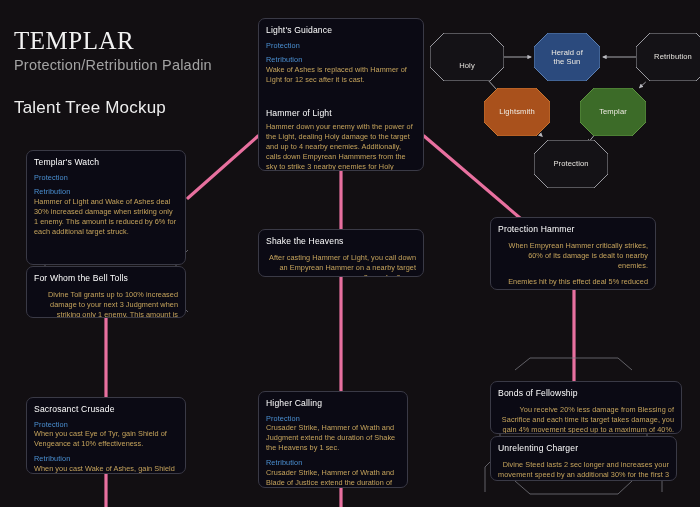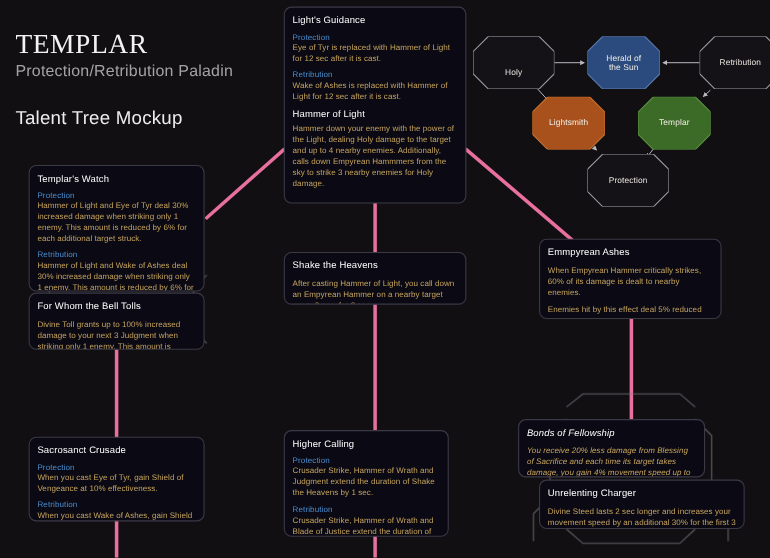--- a/index.html
+++ b/index.html
@@ -55,21 +55,21 @@
   .sect-label {
     font-size: 7.3px; color: #4a8fd1; letter-spacing: .1px;
     line-height: 1.3;
   }
   .sect-body {
     font-size: 7.3px; color: #c6a45c; line-height: 1.38;
     letter-spacing: .05px;
   }
   .plain-body {
     font-size: 7.3px; color: #c6a45c; line-height: 1.4;
-    letter-spacing: .05px; margin-top: 6px;
+    letter-spacing: .05px; margin-top: 6px; text-align: right;
   }
   .plain-body + .plain-body { margin-top: 6px; }
 
   
   .node {
     position: absolute; z-index: 4;
     display: flex; align-items: center; justify-content: center;
     text-align: center;
   }
   .node .oct {
@@ -179,54 +179,52 @@
       </div>
       <div class="node empty" style="left: 534px; top: 140px; width: 74px; height: 48px;">
         <svg class="oct" viewBox="0 0 74 48">
           <path d="M 14,0 L 60,0 L 74,14 L 74,34 L 60,48 L 14,48 L 0,34 L 0,14 Z" fill="#141216" stroke="#9a9aa0" stroke-width="1"></path>
         </svg>
         <div class="lbl">Protection</div>
       </div>
     </div>
 
   <div id="cards-layer">
-      <div class="card" style="left: 258px; top: 6px; width: 166px; height: 179px;">
+      <div class="card" style="left: 258px; top: 18px; width: 166px; height: 153px;">
         <div class="card-title">Light's Guidance</div>
         <div class="sect">
           <div class="sect-label">Protection</div>
-          <div class="sect-body">Eye of Tyr is replaced with Hammer of Light for 12 sec after it is cast.</div>
         </div>
         <div class="sect">
           <div class="sect-label">Retribution</div>
           <div class="sect-body">Wake of Ashes is replaced with Hammer of Light for 12 sec after it is cast.</div>
         </div>
-        <div class="card-title" style="margin-top: 5px;">Hammer of Light</div>
+        <div class="card-title" style="margin-top: 23px;">Hammer of Light</div>
         <div class="sect-body" style="margin-top: 0px;">Hammer down your enemy with the power of the Light, dealing Holy damage to the target and up to 4 nearby enemies. Additionally, calls down Empyrean Hammmers from the sky to strike 3 nearby enemies for Holy damage.</div>
       </div>
       <div class="card" style="left: 26px; top: 150px; width: 160px; height: 115px;">
         <div class="card-title">Templar's Watch</div>
         <div class="sect">
           <div class="sect-label">Protection</div>
-          <div class="sect-body">Hammer of Light and Eye of Tyr deal 30% increased damage when striking only 1 enemy. This amount is reduced by 6% for each additional target struck.</div>
         </div>
         <div class="sect">
           <div class="sect-label">Retribution</div>
           <div class="sect-body">Hammer of Light and Wake of Ashes deal 30% increased damage when striking only 1 enemy. This amount is reduced by 6% for each additional target struck.</div>
         </div>
       </div>
       <div class="card" style="left: 26px; top: 266px; width: 160px; height: 52px;">
         <div class="card-title">For Whom the Bell Tolls</div>
         <div class="plain-body">Divine Toll grants up to 100% increased damage to your next 3 Judgment when striking only 1 enemy. This amount is reduced by 20% for each additional target struck.</div>
       </div>
       <div class="card" style="left: 258px; top: 229px; width: 166px; height: 48px;">
         <div class="card-title">Shake the Heavens</div>
         <div class="plain-body">After casting Hammer of Light, you call down an Empyrean Hammer on a nearby target every 2 sec. for 8 sec.</div>
       </div>
       <div class="card" style="left: 490px; top: 217px; width: 166px; height: 73px;">
-        <div class="card-title">Emmpyrean Ashes</div>
+        <div class="card-title">Protection Hammer</div>
         <div class="plain-body">When Empyrean Hammer critically strikes, 60% of its damage is dealt to nearby enemies.</div>
         <div class="plain-body">Enemies hit by this effect deal 5% reduced damage to you for 8 sec.</div>
       </div>
       <div class="card" style="left: 26px; top: 397px; width: 160px; height: 77px;">
         <div class="card-title">Sacrosanct Crusade</div>
         <div class="sect">
           <div class="sect-label">Protection</div>
           <div class="sect-body">When you cast Eye of Tyr, gain Shield of Vengeance at 10% effectiveness.</div>
         </div>
         <div class="sect">
@@ -238,21 +236,21 @@
         <div class="card-title">Higher Calling</div>
         <div class="sect">
           <div class="sect-label">Protection</div>
           <div class="sect-body">Crusader Strike, Hammer of Wrath and Judgment extend the duration of Shake the Heavens by 1 sec.</div>
         </div>
         <div class="sect">
           <div class="sect-label">Retribution</div>
           <div class="sect-body">Crusader Strike, Hammer of Wrath and Blade of Justice extend the duration of Shake the Heavens by 1 sec.</div>
         </div>
       </div>
-      <div class="card" style="left: 471px; top: 381px; width: 170px; height: 53px; font-style: italic;">
+      <div class="card" style="left: 490px; top: 381px; width: 192px; height: 53px;">
         <div class="card-title">Bonds of Fellowship</div>
         <div class="plain-body">You receive 20% less damage from Blessing of Sacrifice and each time its target takes damage, you gain 4% movement speed up to a maximum of 40%.</div>
       </div>
       <div class="card" style="left: 490px; top: 436px; width: 187px; height: 45px;">
         <div class="card-title">Unrelenting Charger</div>
         <div class="plain-body">Divine Steed lasts 2 sec longer and increases your movement speed by an additional 30% for the first 3 sec.</div>
       </div>
     </div>
 
 </div>

